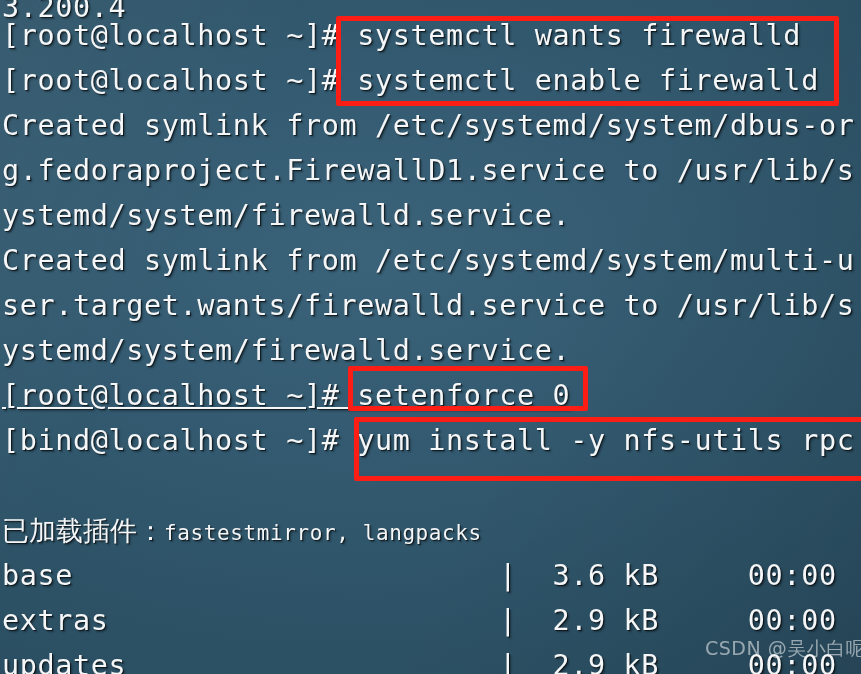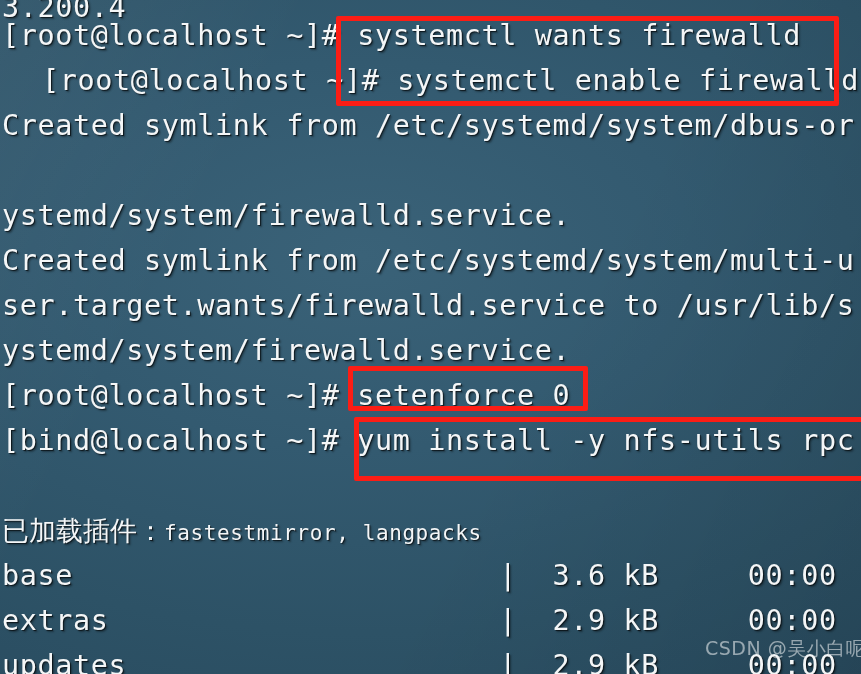--- a/index.html
+++ b/index.html
@@ -81,27 +81,28 @@
   }
 </style>
 </head>
 <body>
 
 <div id="screen">
 
   <div id="term-lines">
     <div class="line" style="top:-14px;">3.200.4</div>
     <div class="line" style="top:14px;">[root@localhost ~]# systemctl wants firewalld</div>
-    <div class="line" style="top:59px;margin-left:40px;">[root@localhost ~]# systemctl enable firewalld</div>
+    <div class="line" style="top:59px;">[root@localhost ~]# systemctl enable firewalld</div>
     <div class="line" style="top:104px;">Created symlink from /etc/systemd/system/dbus-or</div>
+    <div class="line" style="top:149px;">g.fedoraproject.FirewallD1.service to /usr/lib/s</div>
     <div class="line" style="top:194px;">ystemd/system/firewalld.service.</div>
     <div class="line" style="top:239px;">Created symlink from /etc/systemd/system/multi-u</div>
     <div class="line" style="top:284px;">ser.target.wants/firewalld.service to /usr/lib/s</div>
     <div class="line" style="top:329px;">ystemd/system/firewalld.service.</div>
-    <div class="line" style="top:374px;">[root@localhost ~]# setenforce 0</div>
+    <div class="line" style="top:374px;text-decoration:underline;">[root@localhost ~]# setenforce 0</div>
     <div class="line" style="top:419px;">[bind@localhost ~]# yum install -y nfs-utils rpc</div>
 
     <div class="line cn" style="top:509px;"><span>已加载插件：</span><span class="mono-tail">fastestmirror, langpacks</span></div>
 
     <div class="line" style="top:554px;">base                        |  3.6 kB     00:00</div>
     <div class="line" style="top:599px;text-align:right;">extras                      |  2.9 kB     00:00</div>
     <div class="line" style="top:644px;">updates                     |  2.9 kB     00:00</div>
   </div>
 
   <div class="redbox" style="left:336px; top:16px;  width:503px; height:90px;"></div>

